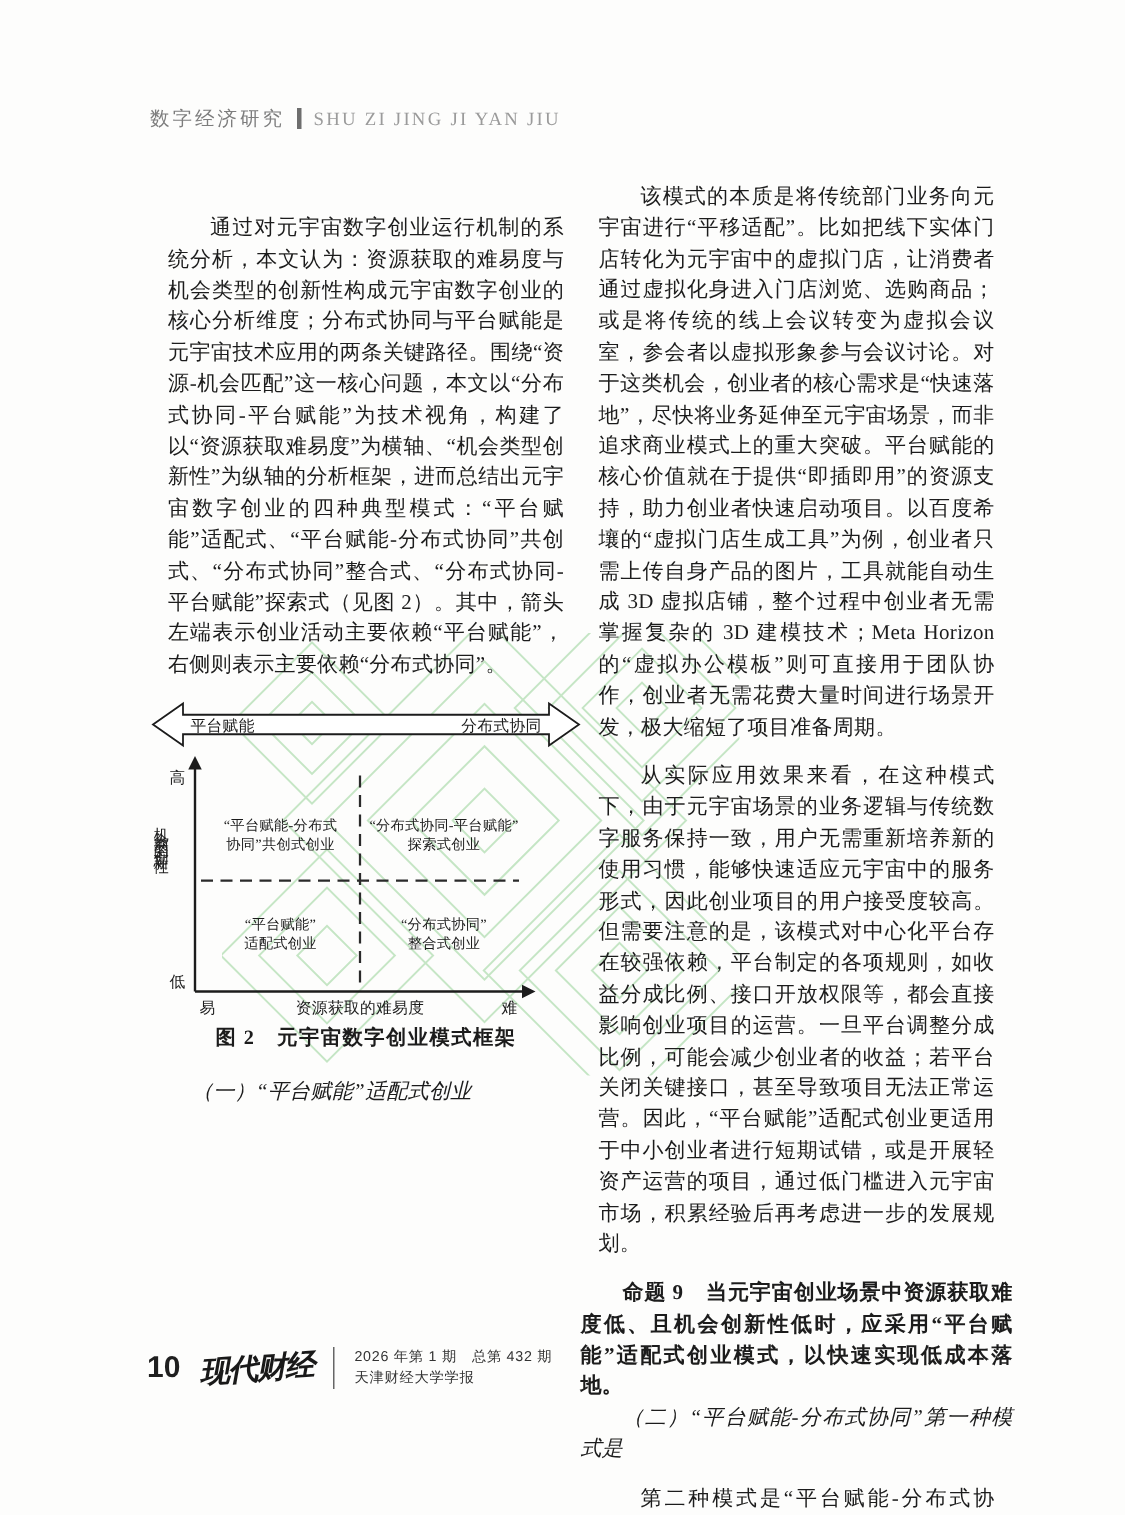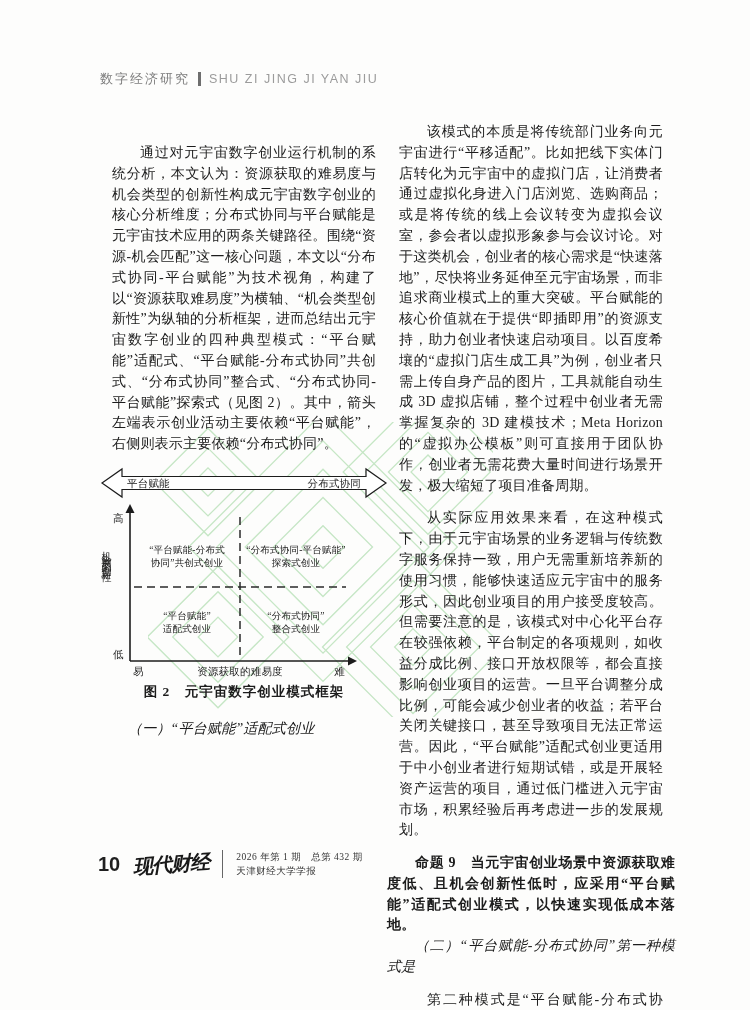--- a/index.html
+++ b/index.html
@@ -5,44 +5,44 @@
   html,body { margin:0; padding:0; background:#ffffff; }
   .page {
     position:relative; width:750px; height:1010px; margin:0 auto;
     background:#fdfdfc; overflow:hidden;
     font-family:"Liberation Serif","DejaVu Serif",serif; color:#1c1c1c;padding-left:16px;
   }
   
   .header { position:absolute; top:70px; left:100px; display:flex; align-items:center; gap:8px; z-index:2; }
   .header .cn { font-size:13px; color:#7d7d7d; letter-spacing:2px; font-family:"Liberation Sans",sans-serif; }
   .header .bar { width:3px; height:14px; background:#6e6e6e; }
-  .header .py { font-size:12.5px; color:#9b9b9b; letter-spacing:1.5px; font-family:Liberation Sans, sans-serif; }
+  .header .py { font-size:12.5px; color:#9b9b9b; letter-spacing:1.5px; font-family:Liberation Serif, serif; }
   
   .col { position:absolute; width:288px; text-align:justify; font-size:14px; line-height:20.8px; letter-spacing:0.2px; z-index:2; }
   .col-left { left:100px; top:131px; }
   .col-right { left:387px; top:110px; }
   .section-title { font-size:16.5px; font-weight:bold; text-align:center; letter-spacing:1.5px; margin:0 0 11px 0; }
   p.body { margin:12px; text-indent:2em; }
   p.cont { margin:0; text-indent:0; }
   p.subhead { margin:0; text-indent:2em; font-style:italic; }
   p.proposition { margin:0; text-indent:2em; font-weight:bold; }
   
   .figure { position:relative; margin:6px 0 0 0; }
   .figure svg { display:block; }
   .y-label { position:absolute; left:1px; top:76px; writing-mode:vertical-lr; font-size:10px; letter-spacing:3px; line-height:11px; }
   .fig-caption { text-align:center; font-weight:bold; font-size:13.5px; letter-spacing:1px; margin:1px 0 16px 0; text-indent:0; }
   .figtext { font-family:"Liberation Serif","DejaVu Serif",serif; fill:#1c1c1c; }
   
   .watermark { position:absolute; left:148px; top:422px; z-index:1; opacity:0.5; pointer-events:none; }
   
-  .footer { position:absolute; left:98px; top:850px; display:flex; align-items:center; gap:13px; z-index:2; }
+  .footer { position:absolute; left:98px; top:898px; display:flex; align-items:center; gap:13px; z-index:2; }
   .page-num { font-family:"Liberation Sans",sans-serif; font-size:20px; font-weight:bold; color:#1f1f1f; }
   .logo { font-size:20px; font-weight:bold; font-style:italic; transform:rotate(-4deg); letter-spacing:-1px; color:#191919; }
   .footer-divider { width:1px; height:28px; background:#666; }
-  .issue { font-size:9.5px; line-height:14px; color:#333; letter-spacing:0.5px; font-family:Liberation Serif, serif; }
+  .issue { font-size:9.5px; line-height:14px; color:#333; letter-spacing:0.5px; font-family:Liberation Sans, sans-serif; }
 </style>
 </head>
 <body>
 
 <div class="page">
 
   <div class="header">
     <span class="cn">数字经济研究</span>
     <span class="bar"></span>
     <span class="py">SHU ZI JING JI YAN JIU</span>

